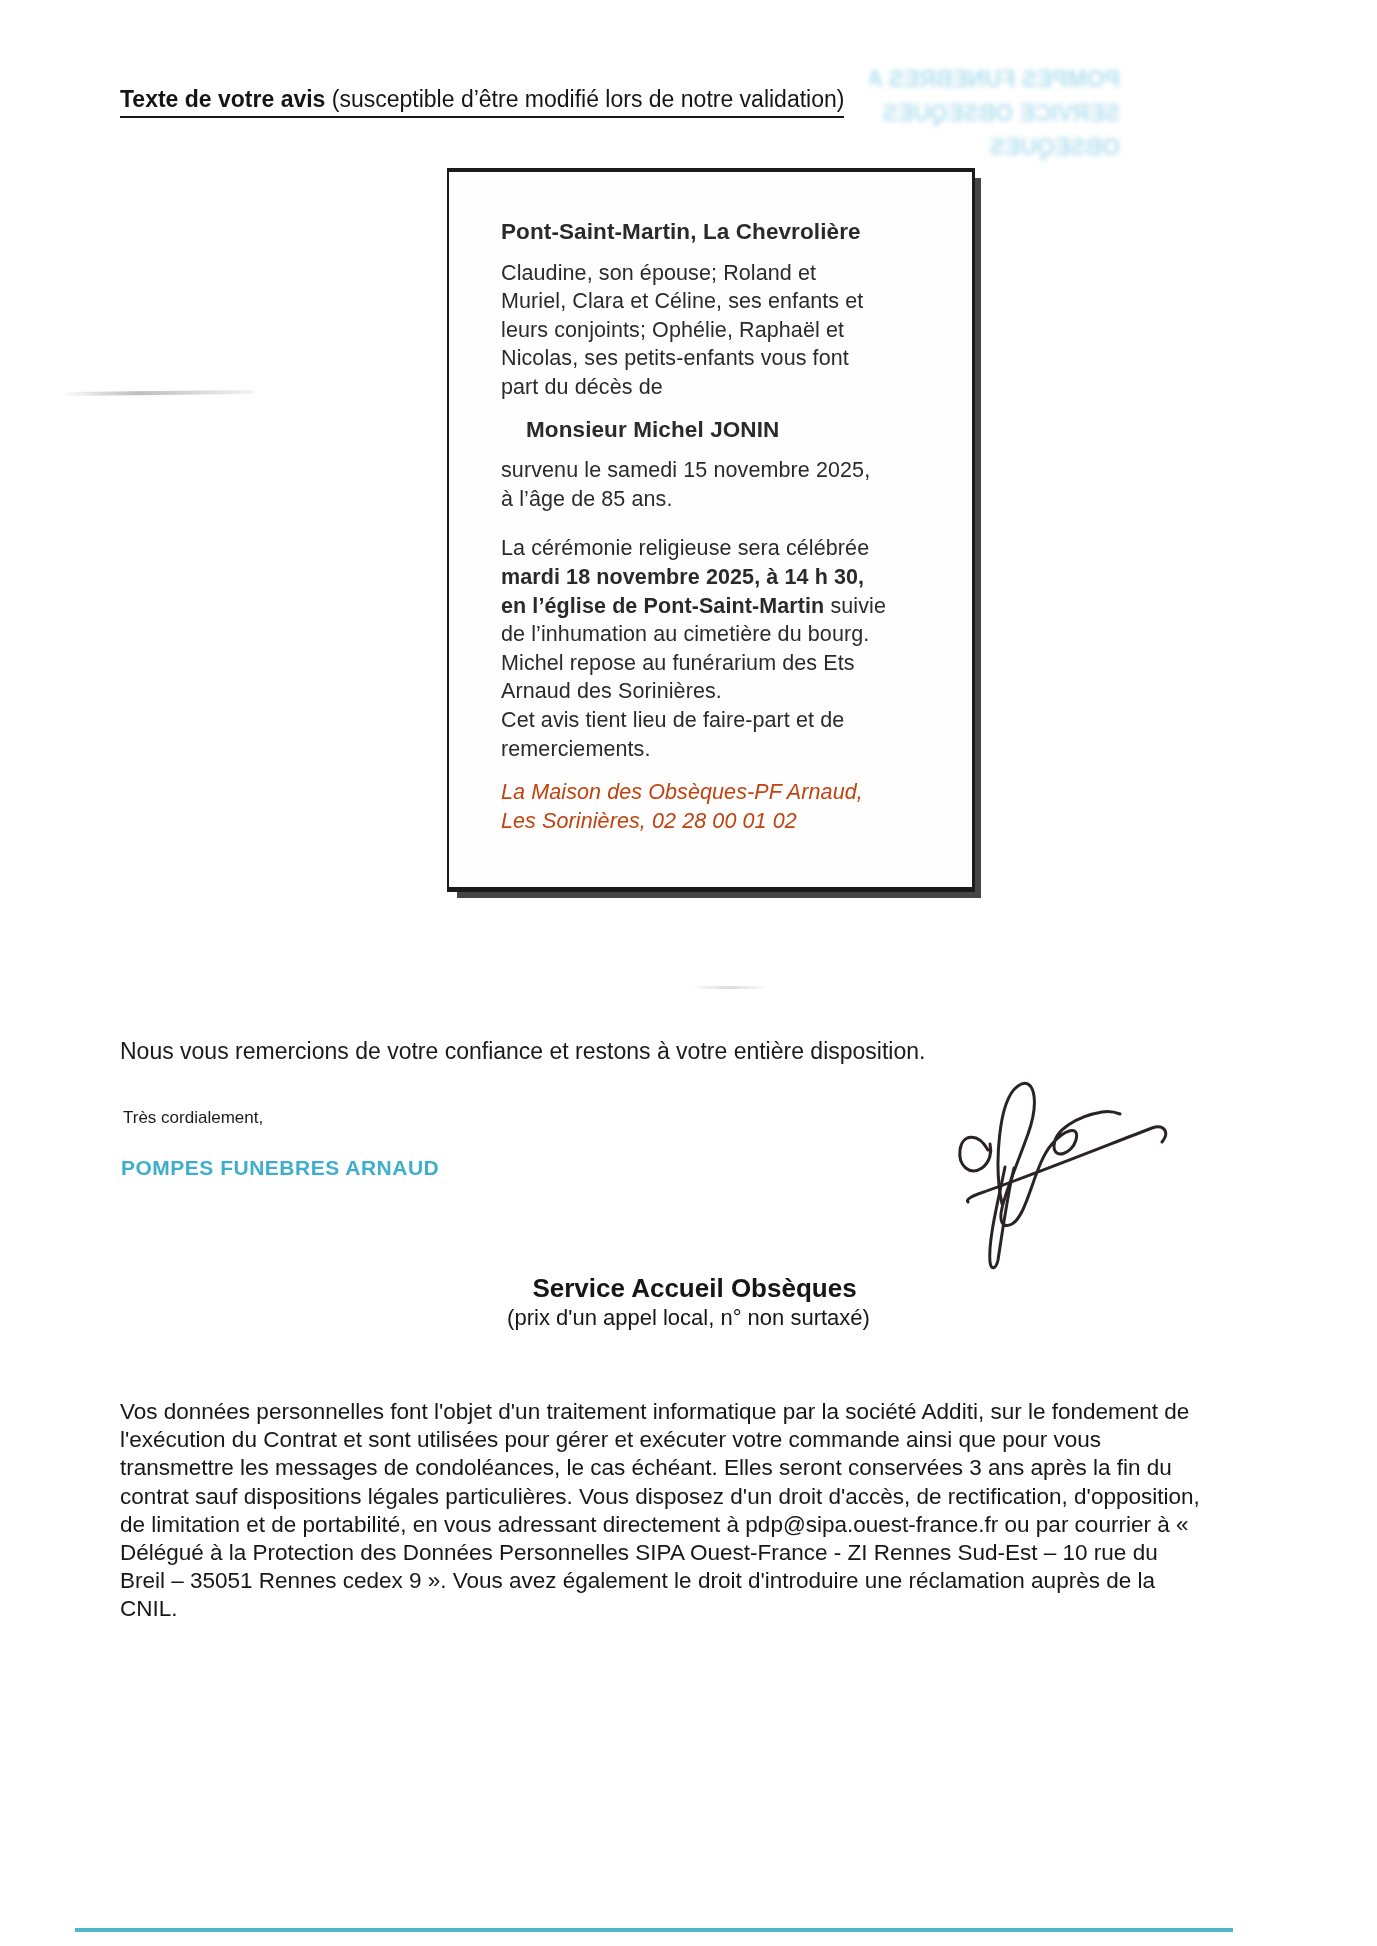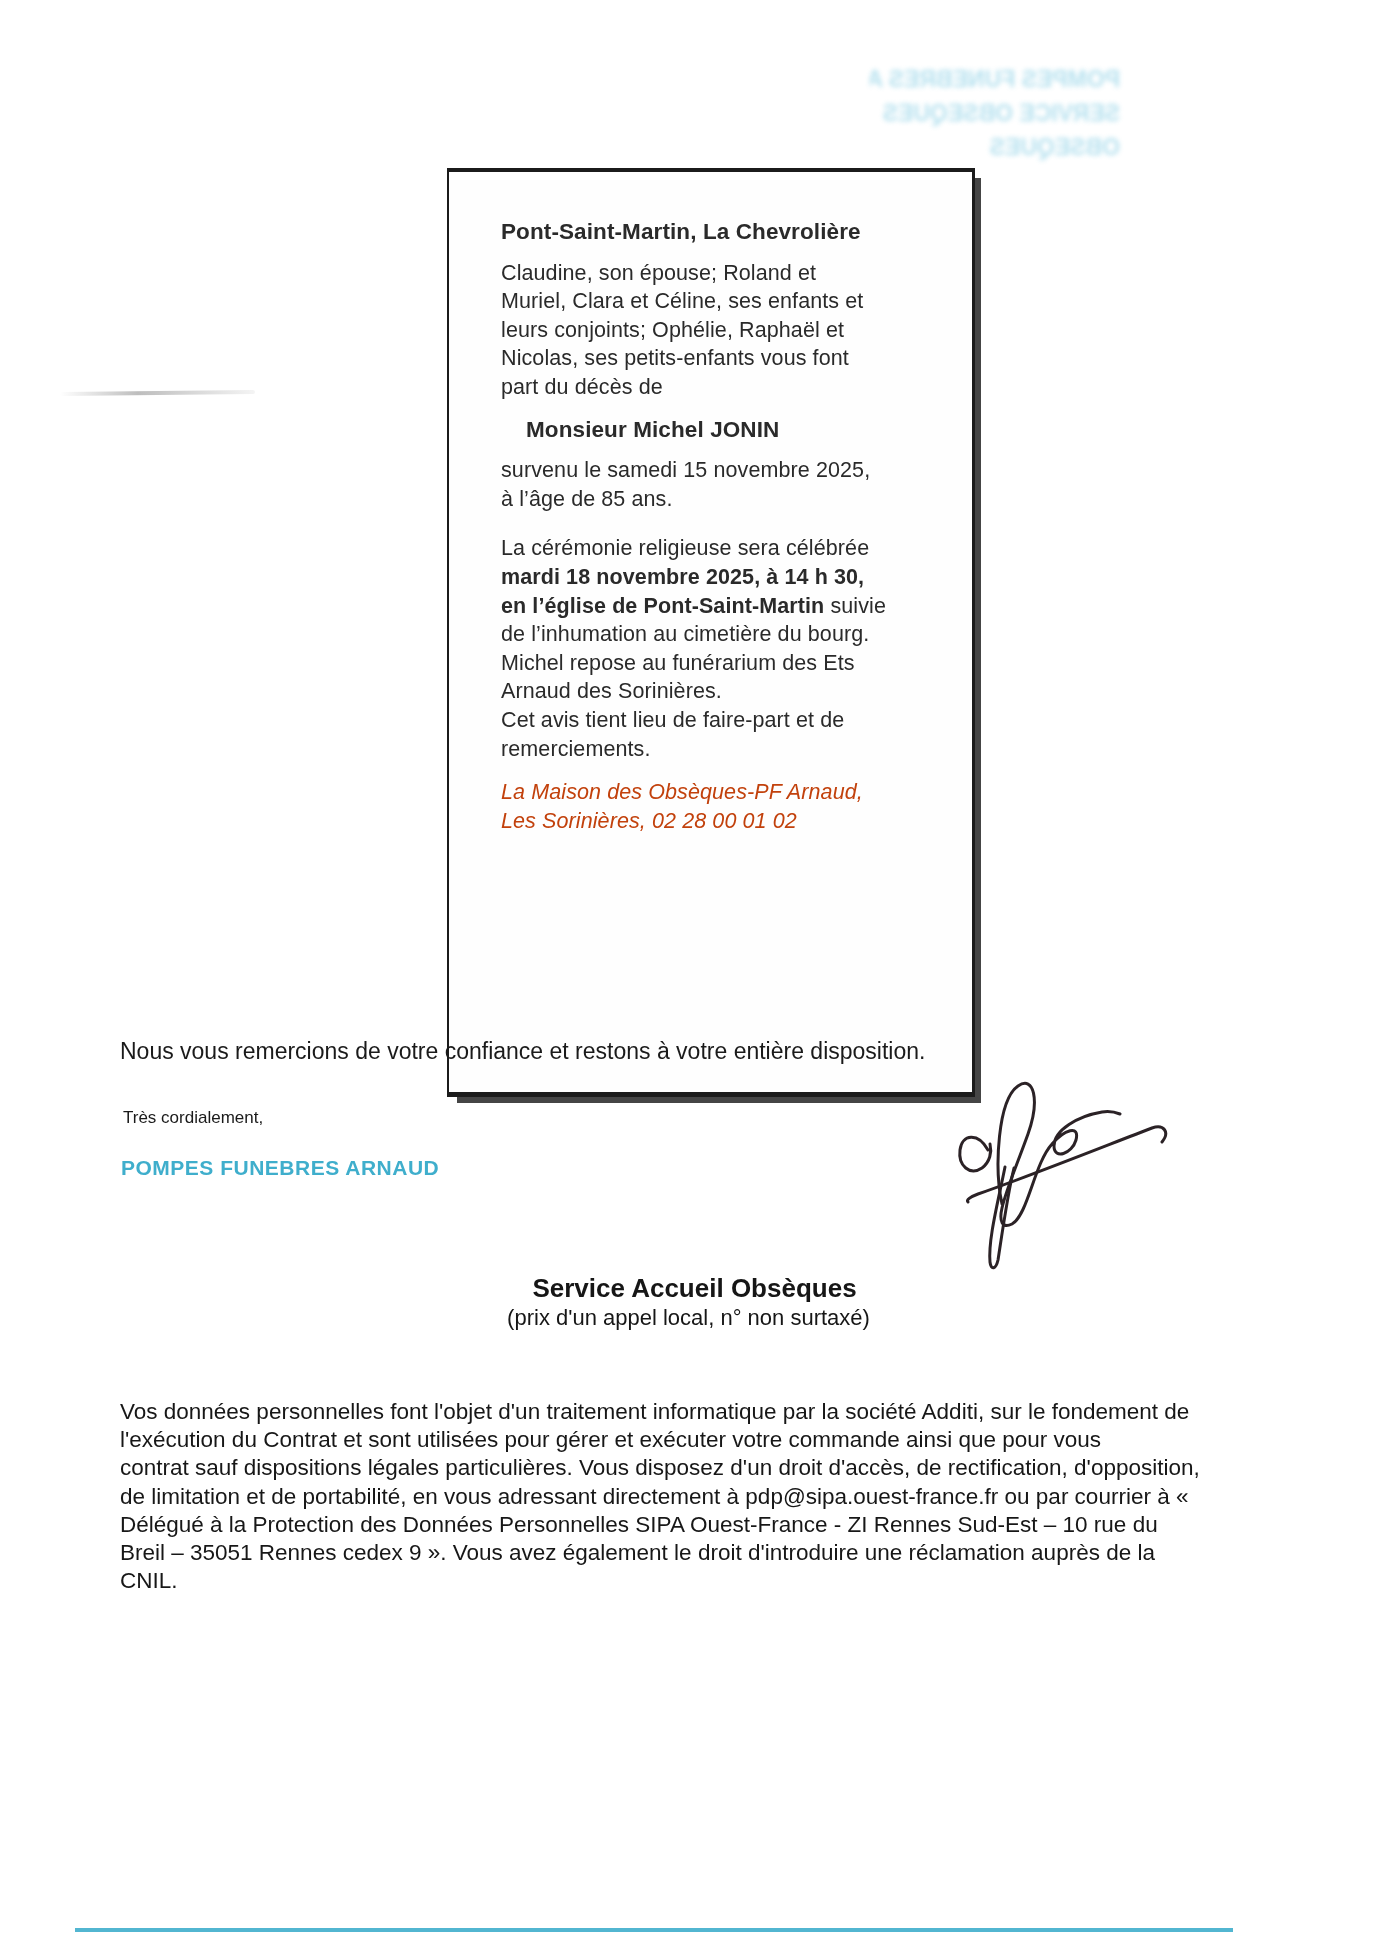--- a/index.html
+++ b/index.html
@@ -44,21 +44,21 @@
     border-radius:2px; transform:rotate(-0.6deg);
   }
   .smudge2 {
     left:690px; top:986px; width:80px; height:3px;
     background:linear-gradient(to right, rgba(150,150,150,0), rgba(140,140,140,0.3), rgba(150,150,150,0));
     border-radius:2px;
   }
 
   
   .card {
-    left:447px; top:168px; width:528px; height:929px;
+    left:447px; top:168px; width:528px; height:724px;
     box-sizing:border-box;
     background:#fefefe;
     border-style:solid; border-color:#1b1b1b;
     border-width:4px 3px 5px 2px;
     box-shadow:8px 8px 0 -2px #454545;
     padding:46px 30px 0 52px;
     font-size:21.5px; line-height:28.6px;
     color:#2a2a2a;
     letter-spacing:0.1px;
   }
@@ -97,20 +97,23 @@
     left:75px; top:1928px; width:1158px; height:4px;
     background:var(--accent, #3FAECC);
     opacity:0.9;
   }
 </style>
 </head>
 <body>
 
 <div class="page">
 
+  <div class="abs doc-heading">
+    <span class="b">Texte de votre avis</span><span> (susceptible d’être modifié lors de notre validation)</span>
+  </div>
 
   <div class="abs bleed">
     <div>POMPES FUNEBRES ARNAUD</div>
     <div>SERVICE OBSEQUES</div>
     <div>OBSEQUES</div>
   </div>
 
   <div class="abs smudge1"></div>
   <div class="abs smudge2"></div>
 
@@ -163,20 +166,21 @@
   </svg>
 
   <div class="abs service">
     <div class="t">Service Accueil Obsèques</div>
     <div class="n">(prix d'un appel local, n° non surtaxé)</div>
   </div>
 
   <div class="abs privacy">
     <div>Vos données personnelles font l'objet d'un traitement informatique par la société Additi, sur le fondement de</div>
     <div>l'exécution du Contrat et sont utilisées pour gérer et exécuter votre commande ainsi que pour vous</div>
+    <div>transmettre les messages de condoléances, le cas échéant. Elles seront conservées 3 ans après la fin du</div>
     <div>contrat sauf dispositions légales particulières. Vous disposez d'un droit d'accès, de rectification, d'opposition,</div>
     <div>de limitation et de portabilité, en vous adressant directement à pdp@sipa.ouest-france.fr ou par courrier à «</div>
     <div>Délégué à la Protection des Données Personnelles SIPA Ouest-France - ZI Rennes Sud-Est – 10 rue du</div>
     <div>Breil – 35051 Rennes cedex 9 ». Vous avez également le droit d'introduire une réclamation auprès de la</div>
     <div>CNIL.</div>
   </div>
 
   <div class="abs bottom-rule"></div>
 
 </div>

